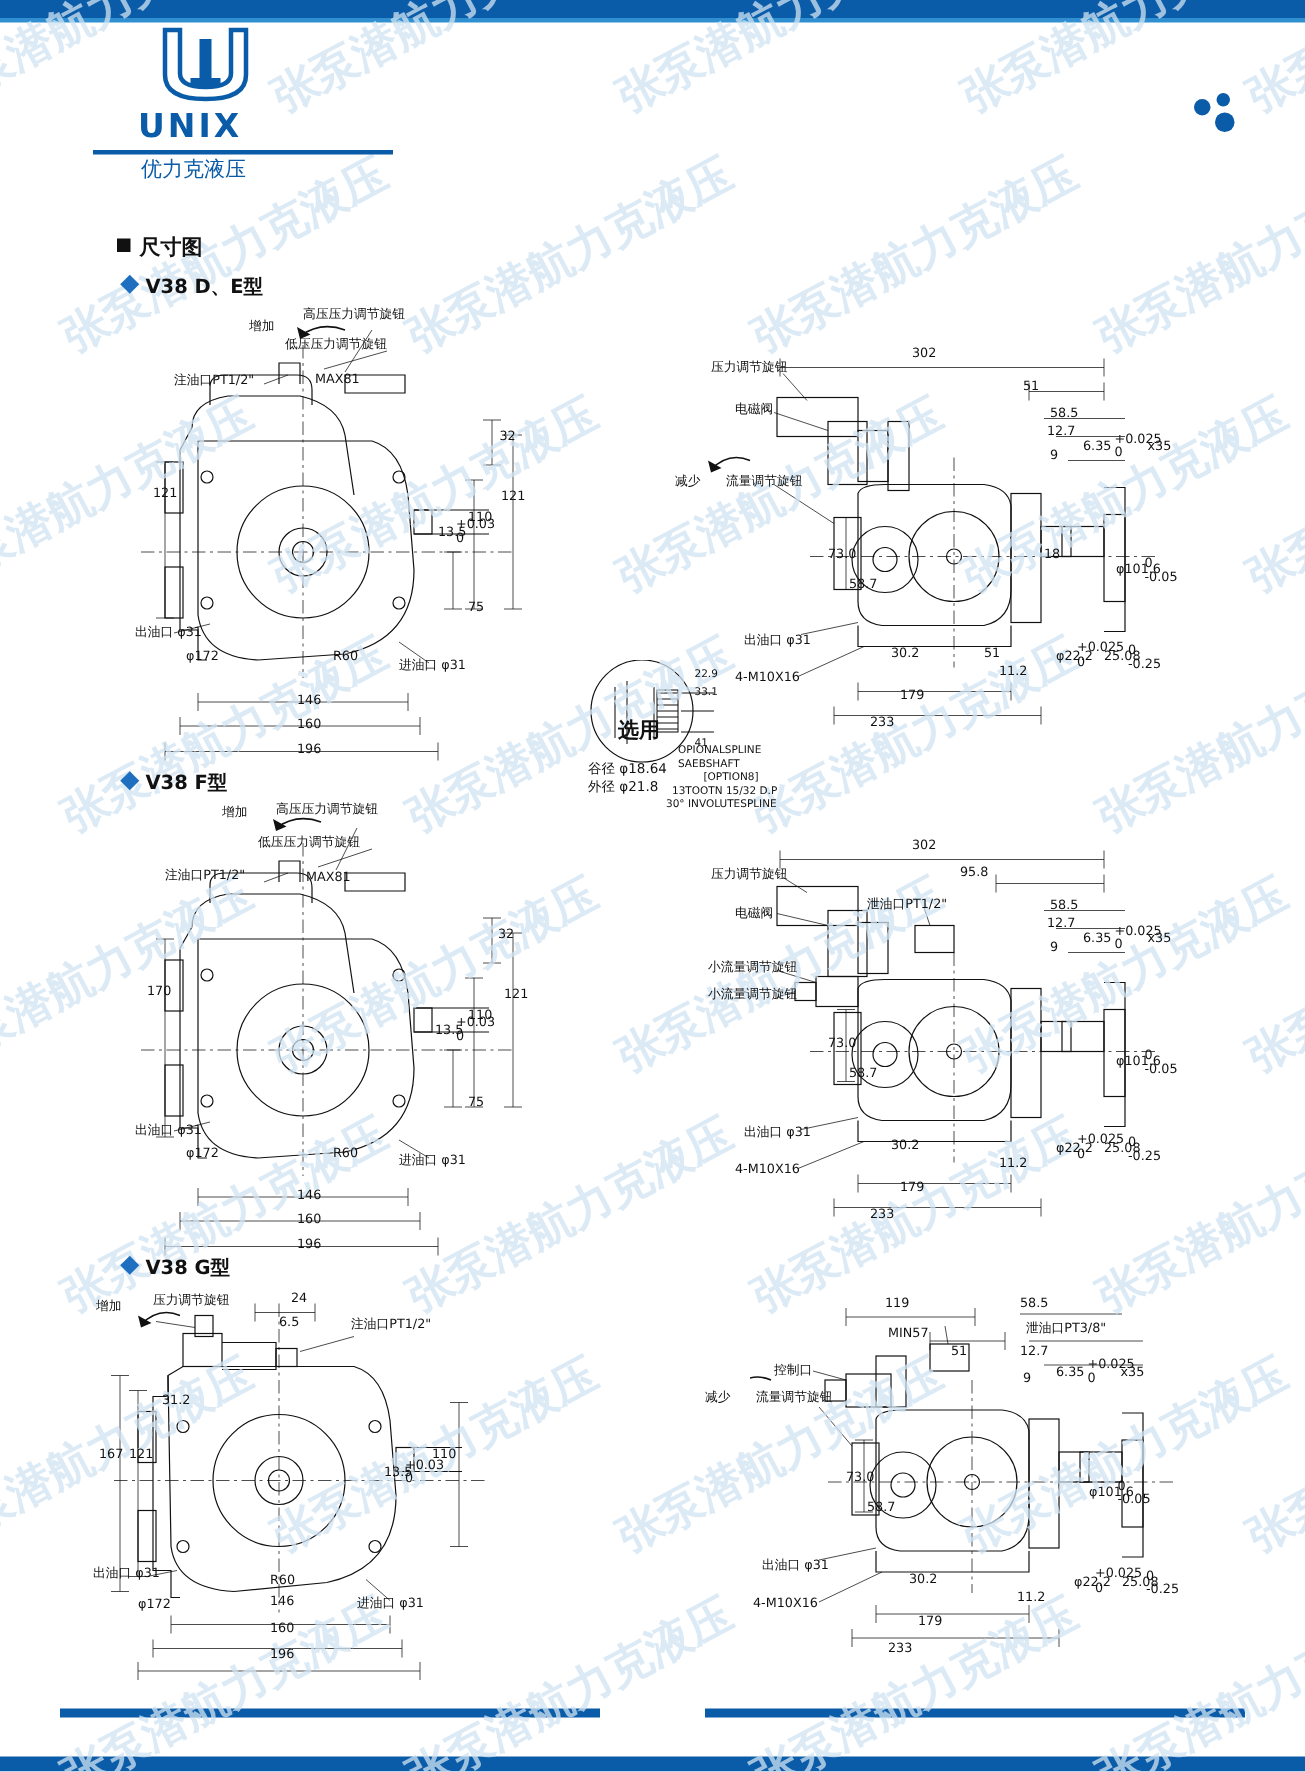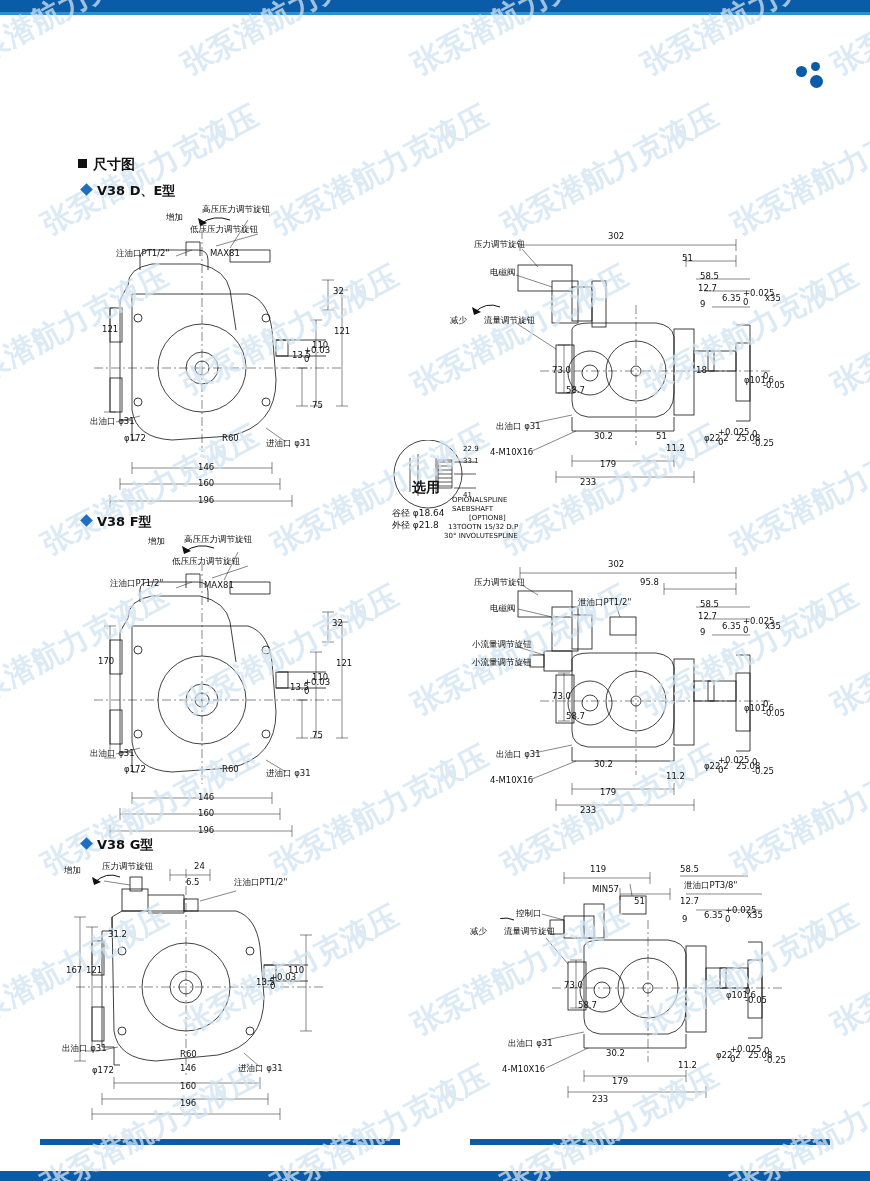--- a/index.html
+++ b/index.html
@@ -64,20 +64,30 @@
   .opt-note{position:absolute;z-index:6;font-size:7px;line-height:1.25;font-family:"DejaVu Sans","Liberation Sans",sans-serif;color:#111;}
 </style>
 </head>
 <body>
 
 <div class="page">
 
   <div class="top-bar"></div>
   <div class="top-bar2"></div>
 
+  <div class="logo-box">
+    <svg class="logo-mark" viewBox="0 0 70 56">
+      <path d="M8 4 L8 34 Q8 50 35 50 Q62 50 62 34 L62 4 L52 4 L52 33 Q52 42 35 42 Q18 42 18 33 L18 4 Z" fill="none" stroke="#0a5ba8" stroke-width="3"></path>
+      <rect x="31" y="10" width="8" height="26" fill="#0a5ba8"></rect>
+      <rect x="25" y="36" width="20" height="5" fill="#0a5ba8"></rect>
+    </svg>
+    <div class="logo-text">UNIX</div>
+    <div class="logo-rule"></div>
+    <div class="logo-sub">优力克液压</div>
+  </div>
 
   <div class="head-right">
     <span class="head-dots">
         <i></i>
         <i></i>
         <i></i>
       </span>
   </div>
 
   <div class="sec-title" style="left:78px;top:156px;">

